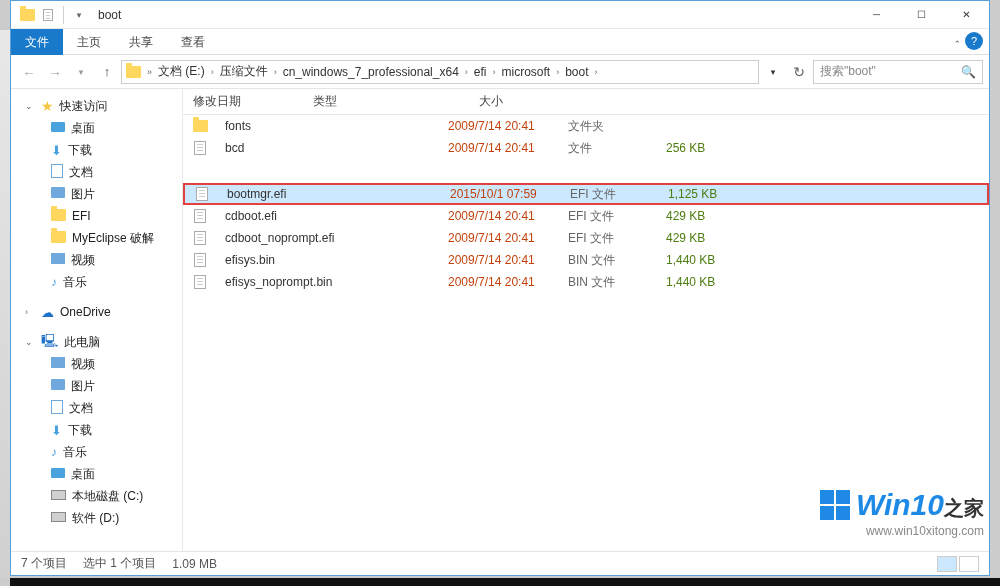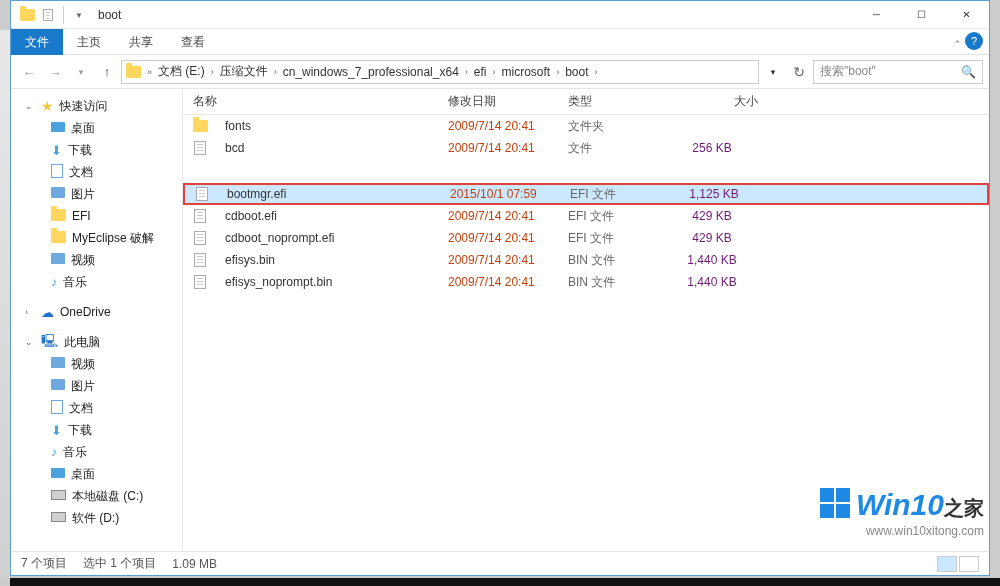--- a/index.html
+++ b/index.html
@@ -41,42 +41,42 @@
 .col.date { width:120px; }
 .col.type { width:108px; }
 .col.size { width:110px; text-align:right; padding-right:18px; }
 .files { flex:1; }
 .row { height:22px; display:flex; align-items:center; font-size:12px; color:#333; }
 .row.highlighted { background:#cce8ff; border:2px solid #e2413e; box-sizing:border-box;margin-top:24px; }
 .row .icon { width:18px; margin-left:8px; display:flex; align-items:center; justify-content:center; }
 .row .fname { width:229px; padding-left:16px; }
 .row .fdate { width:120px; color:#c2410c; padding-left:10px; }
 .row .ftype { width:108px; color:#666; padding-left:10px; }
-.row .fsize { width:110px; color:#701a75; text-align:center; padding-right:18px; }
+.row .fsize { width:110px; color:#4d7c0f; text-align:left; padding-right:18px; }
 .statusbar { height:24px; border-top:1px solid #e5e5e5; display:flex; align-items:center; padding:0 10px; font-size:12px; color:#555; gap:16px; }
 .statusbar .views { margin-left:auto; display:flex; gap:2px; }
 .view-btn { width:20px; height:16px; border:1px solid #ccc; }
 .view-btn.active { background:#cce8ff; }
 
 .ico-folder { width:15px; height:12px; background:#ffd75e; border-radius:1px; position:relative; display:inline-block; }
 .ico-folder::before { content:""; position:absolute; top:-3px; left:0; width:6px; height:3px; background:#ffd75e; border-radius:1px 1px 0 0; }
 .ico-file { width:12px; height:14px; border:1px solid #aaa; background:#fff; display:inline-block; position:relative; }
 .ico-file::after { content:""; position:absolute; top:2px; left:2px; right:2px; height:1px; background:#ccc; box-shadow:0 3px 0 #ccc,0 6px 0 #ccc; }
 .ico-drive { width:15px; height:10px; background:#d0d0d0; border:1px solid #888; display:inline-block; }
 .ico-star { color:#f4c842; font-size:14px; }
 .ico-desk  { width:14px; height:10px; background:#4aa3df; display:inline-block; border-radius:1px;}
 .ico-down  { color:#4aa3df; font-size:13px; }
 .ico-doc   { width:12px;height:14px;border:1px solid #6fa8dc;background:#fff;display:inline-block;}
 .ico-pic   { width:14px;height:11px;background:#6fa8dc;display:inline-block;border-radius:1px;}
 .ico-vid   { width:14px;height:11px;background:#6fa8dc;display:inline-block;}
 .ico-mus   { color:#4aa3df; font-size:12px;}
 .ico-cloud { color:#2072c9; font-size:13px;}
 .ico-pc    { color:#2072c9; font-size:13px;}
 .watermark { position:absolute; right:16px; bottom:48px; text-align:right; pointer-events:none; }
-.watermark .logo { display:flex; justify-content:flex-end; gap:6px; }
+.watermark .logo { display:flex; align-items:center; justify-content:flex-end; gap:6px; }
 .watermark .sq { display:grid; grid-template-columns:14px 14px; grid-template-rows:14px 14px; gap:2px; }
 .watermark .sq span { background:#1e8ae6; }
 .watermark .txt { display:flex; align-items:baseline; font-weight:bold; }
 .watermark .w { color:#1e8ae6; font-size:30px; font-style:italic; }
 .watermark .cn { color:#333; font-size:20px; }
 .watermark .url { color:#888; font-size:12px; margin-top:2px; }
 .edge { position:absolute; left:0; top:30px; bottom:8px; width:10px; background:linear-gradient(#e8e8e8,#d0d0d0);} 
 .taskbar-hint { position:absolute; left:10px; bottom:0; right:0; height:8px; background:#111; }
 </style>
 </head>
@@ -226,21 +226,20 @@
           </div>
           <div class="tree-item tree-sub">
             <span><span class="ico-drive"></span></span>
             <span>软件 (D:)</span>
           </div>
         </div>
     </div>
 
     <div class="content">
       <div class="col-headers">
-        <div class="col name">名称</div>
         <div class="col date">修改日期</div>
         <div class="col type">类型</div>
         <div class="col size">大小</div>
       </div>
       <div class="files" id="file-rows">
           <div class="row">
       <span class="icon">
               <span class="ico-folder"></span>
             </span>
       <span class="fname">fonts</span>

